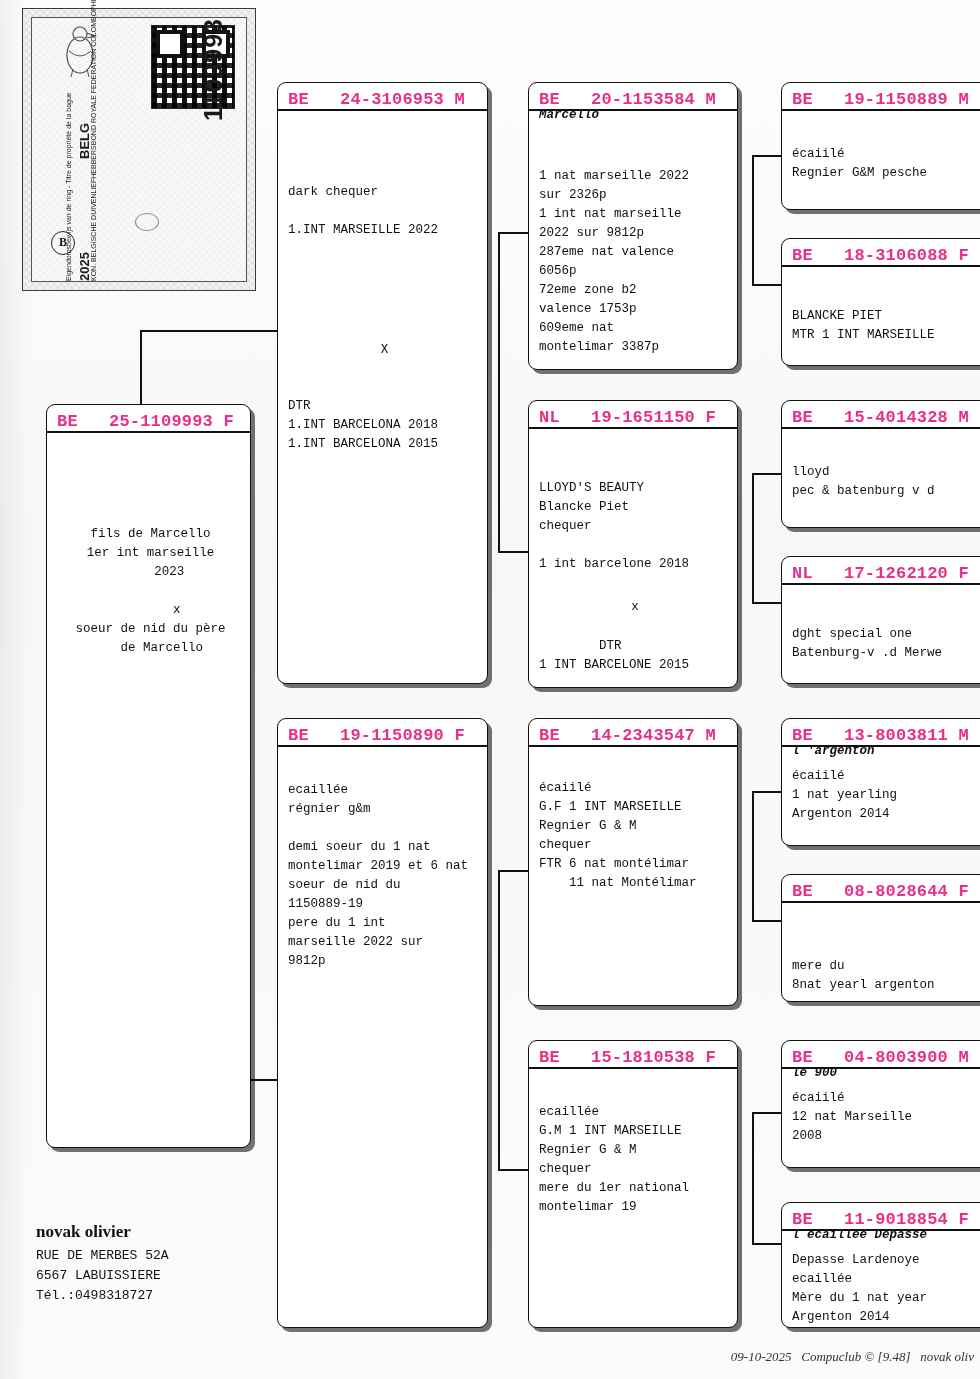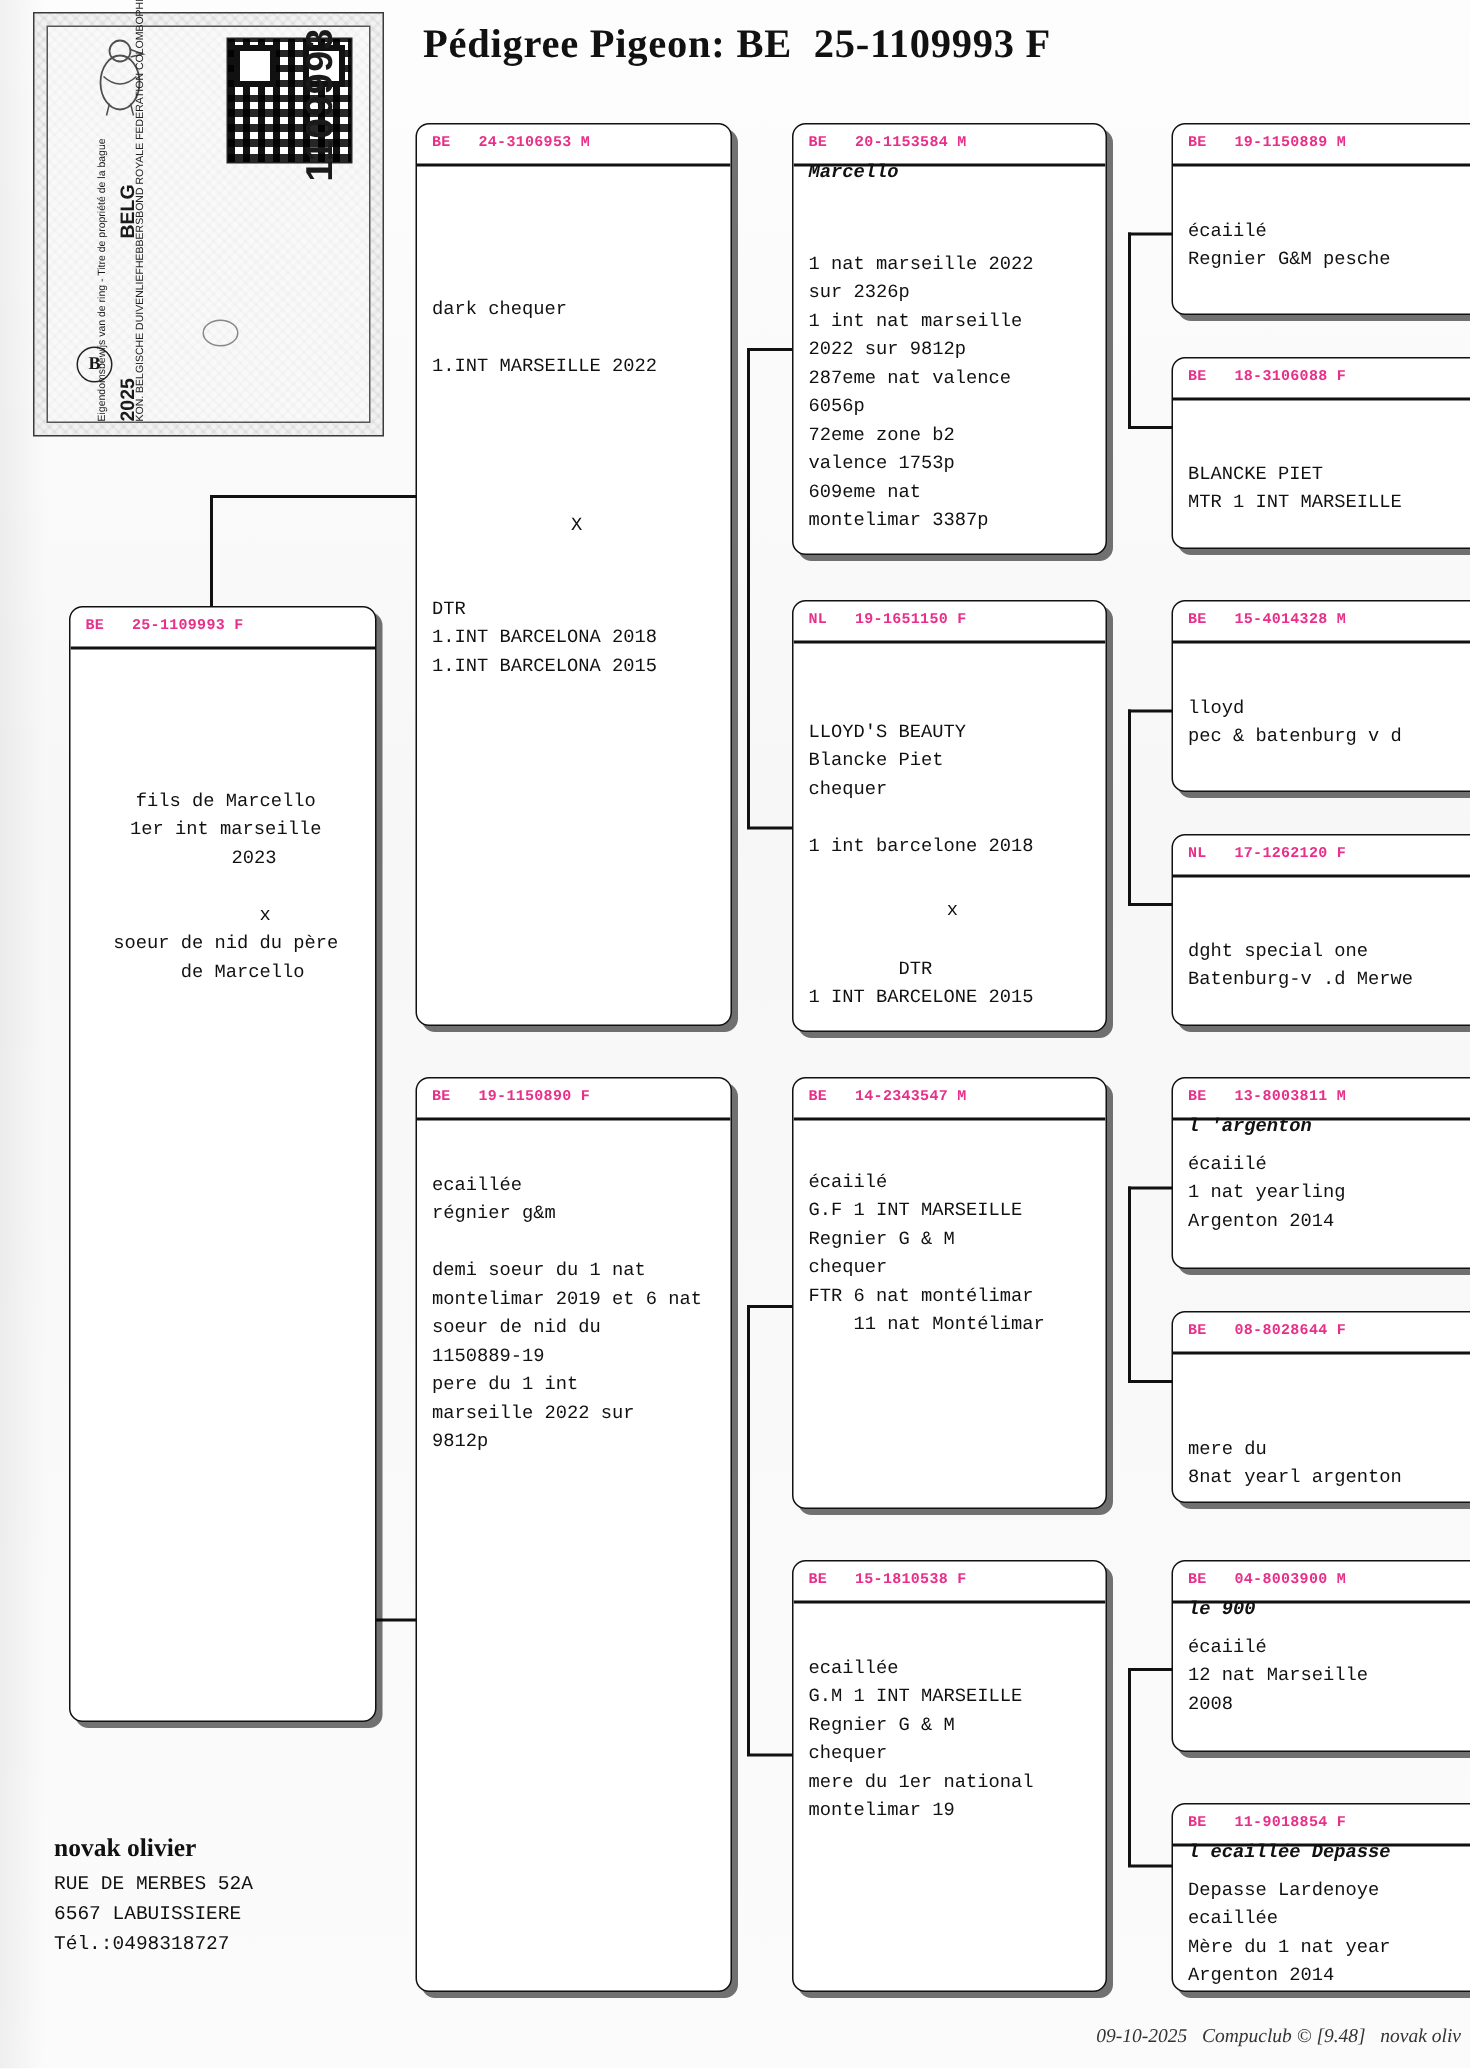--- a/index.html
+++ b/index.html
@@ -176,21 +176,21 @@
     box-shadow: 4px 4px 0 rgba(0,0,0,0.55);
     padding: 0;
     overflow: hidden;
   }
   .box .hdr {
     position: absolute;
     top: 7px;
     left: 10px;
     right: 6px;
     font-family: "Liberation Mono", monospace;
-    font-size: 10px;
+    font-size: 17px;
     font-weight: 700;
     color: #e8308a;
     white-space: pre;
     letter-spacing: .2px;
   }
   .box .nick {
     position: absolute;
     left: 10px;
     top: 25px;
     font-family: "Liberation Mono", monospace;
@@ -265,21 +265,20 @@
     left: 0; top: 0; width: 30px; height: 100%;
     background: linear-gradient(90deg, rgba(0,0,0,0.05), rgba(0,0,0,0));
     pointer-events: none;
   }
 </style>
 </head>
 <body>
 
 <div class="page">
 
-  <div class="title">Pédigree Pigeon: BE  25-1109993 F</div>
 
   <div class="ringcard">
     <div class="inner"></div>
     <svg class="ring-pigeon" viewBox="0 0 42 58">
       <ellipse cx="21" cy="34" rx="13" ry="18" fill="none" stroke="#333" stroke-width="1.2"></ellipse>
       <circle cx="21" cy="13" r="7" fill="none" stroke="#333" stroke-width="1.2"></circle>
       <path d="M28 12 L36 15 L28 17" fill="none" stroke="#333" stroke-width="1.2"></path>
       <path d="M10 30 Q21 40 32 30" fill="none" stroke="#333" stroke-width="1"></path>
       <path d="M14 48 L12 56 M28 48 L30 56" stroke="#333" stroke-width="1"></path>
     </svg>
@@ -330,21 +329,21 @@
      2023
 
        x
 soeur de nid du père
    de Marcello</div>
   </div>
 
   <div class="box" style="left:277px; top:82px; width:211px; height:602px;">
     <div class="hdr">BE   24-3106953 M</div>
     <div class="hdr-sep" style="top:26px;"></div>
-    <div class="body" style="top:100px;margin-top:14px;">dark chequer
+    <div class="body" style="top:100px;">dark chequer
 
 1.INT MARSEILLE 2022</div>
     <div class="body center" style="top:258px;">X</div>
     <div class="body" style="top:314px;">DTR
 1.INT BARCELONA 2018
 1.INT BARCELONA 2015</div>
   </div>
 
   <div class="box" style="left:277px; top:718px; width:211px; height:610px;">
     <div class="hdr">BE   19-1150890 F</div>

